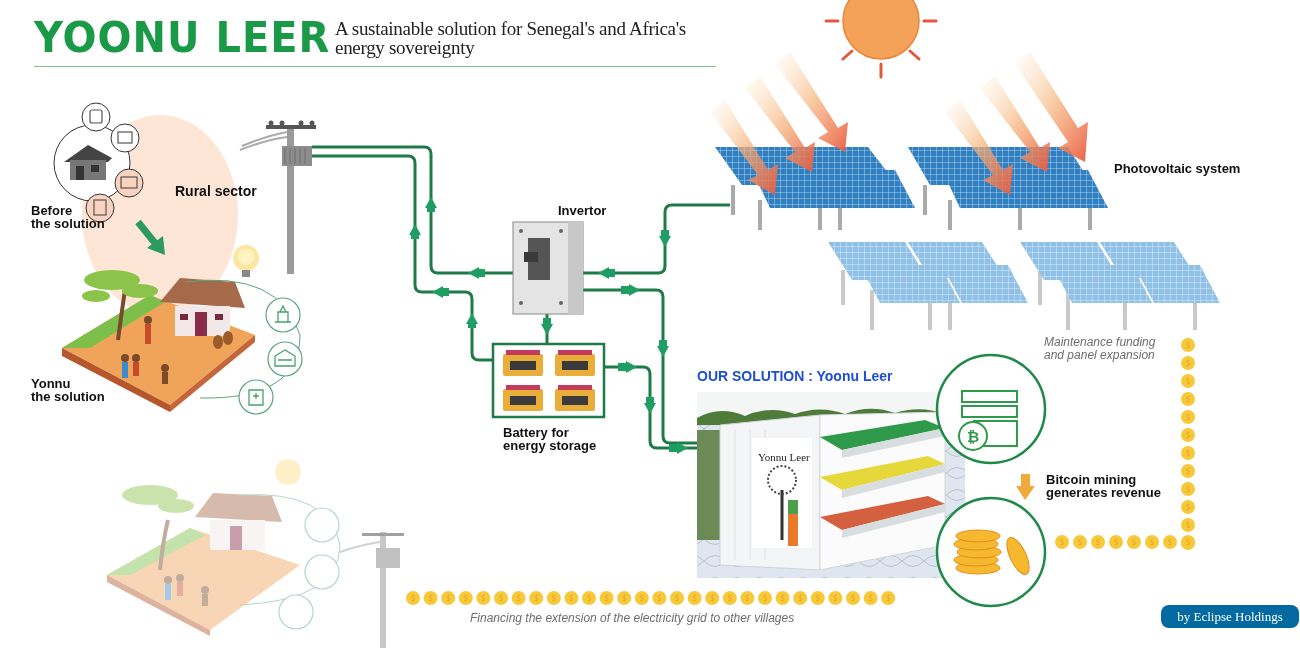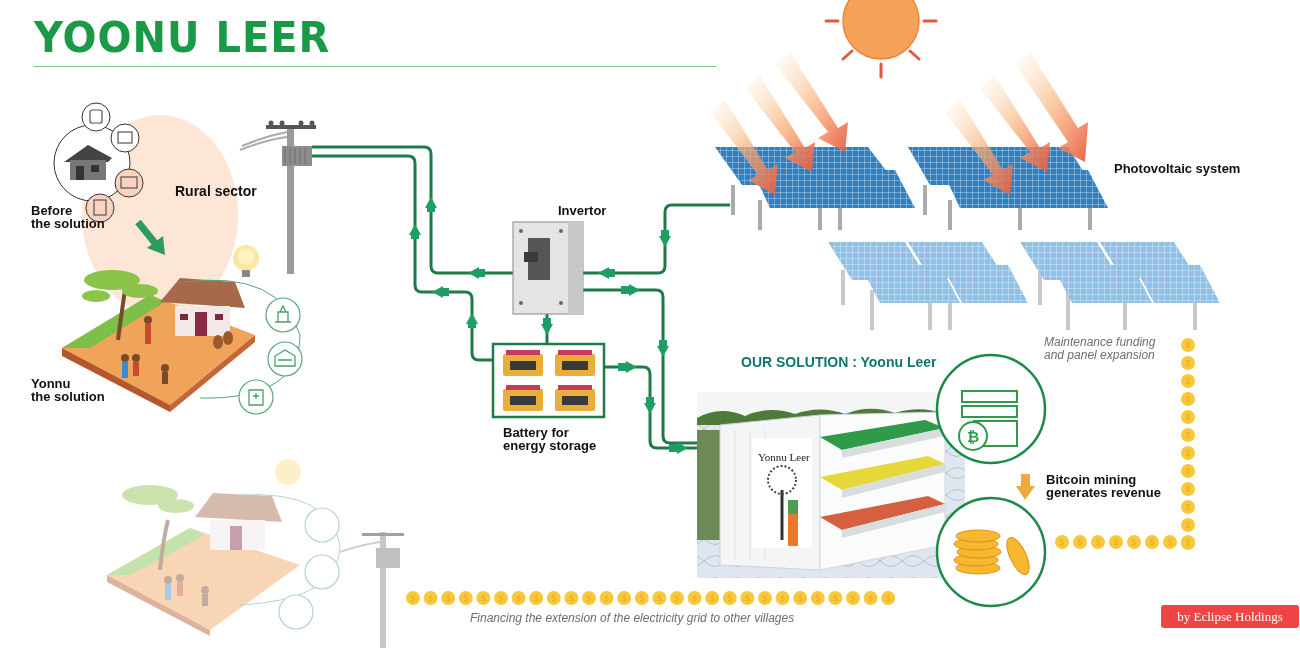--- a/index.html
+++ b/index.html
@@ -9,31 +9,33 @@
   .abs { position: absolute; }
 
   
   .brand { left: 34px; top: 14px; font-family: "DejaVu Sans", sans-serif; font-weight: 900; font-size: 40px; letter-spacing: 1px; color: #1a9a47; transform: scaleY(1.05); }
   .tagline { left: 335px; top: 19px; font-family: "Liberation Serif", serif; font-size: 19px; line-height: 19px; color: #222; letter-spacing: -0.3px; }
   .header-rule { left: 34px; top: 66px; width: 682px; height: 1px; background: #7bc393; }
 
   
   .lbl { font-weight: bold; font-size: 14px; line-height: 14px; color: #111; }
   .lbl-ital { font-style: italic; font-weight: normal; font-size: 12px; line-height: 13px; color: #6d6d6d; }
-  .sol-title { left: 697px; top: 354px; font-weight: bold; font-size: 14px; color: #0f766e; margin-left: 44px; }
-
-  .badge { left: 1161px; top: 605px; width: 138px; height: 23px; background: #ef4444; border-radius: 3px; color: #fff; font-family: "Liberation Serif", serif; font-size: 13px; line-height: 23px; text-align: center; }
+  .sol-title { left: 697px; top: 368px; font-weight: bold; font-size: 14px; color: #1d4ed8; }
+
+  .badge { left: 1161px; top: 605px; width: 138px; height: 23px; background: #0369a1; border-radius: 8px; color: #fff; font-family: "Liberation Serif", serif; font-size: 13px; line-height: 23px; text-align: center; }
 
   svg { position: absolute; left: 0; top: 0; }
 </style>
 </head>
 <body>
 
 <div class="abs brand">YOONU LEER</div>
 <div class="abs tagline">
+  <div>A sustainable solution for Senegal's and Africa's</div>
+  <div>energy sovereignty</div>
 </div>
 <div class="abs header-rule"></div>
 
 <svg width="1300" height="648" viewBox="0 0 1300 648">
   <defs>
     <linearGradient id="rayGrad" x1="0" y1="0" x2="1" y2="1">
       <stop offset="0" stop-color="#fde3c0" stop-opacity="0.1"></stop>
       <stop offset="0.5" stop-color="#f7b37a" stop-opacity="0.7"></stop>
       <stop offset="1" stop-color="#e85a3f" stop-opacity="0.95"></stop>
     </linearGradient>

